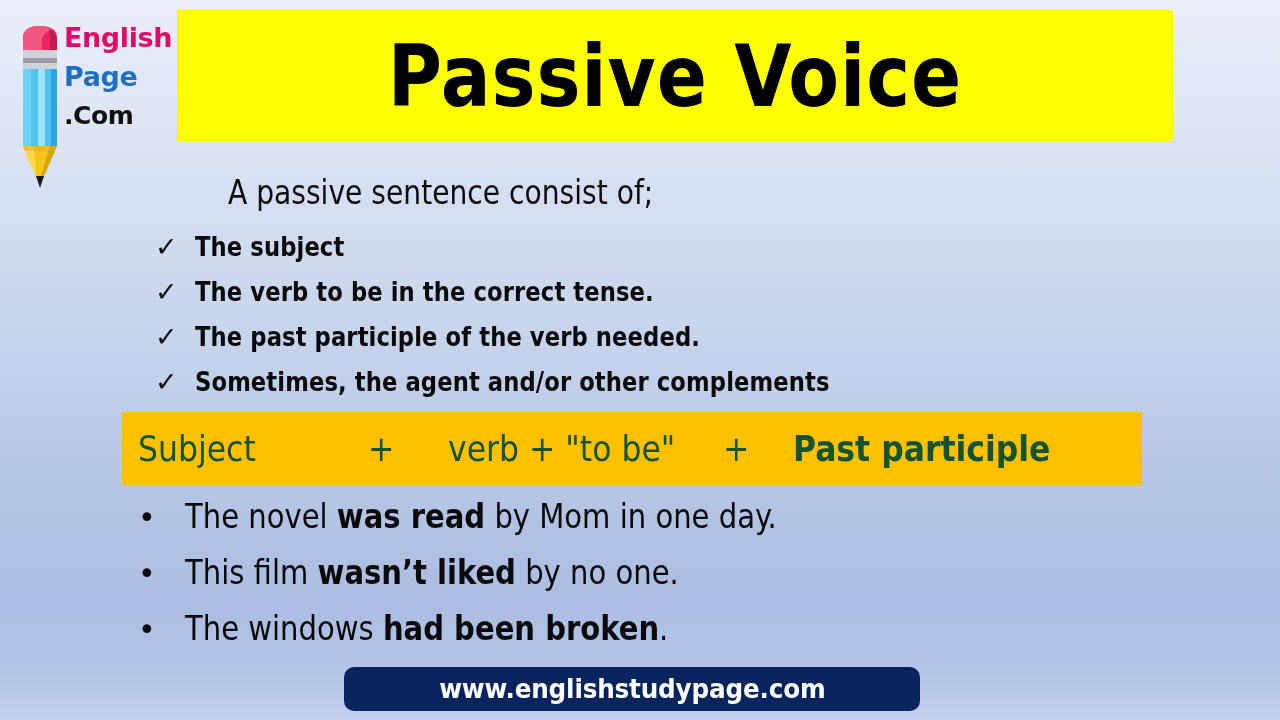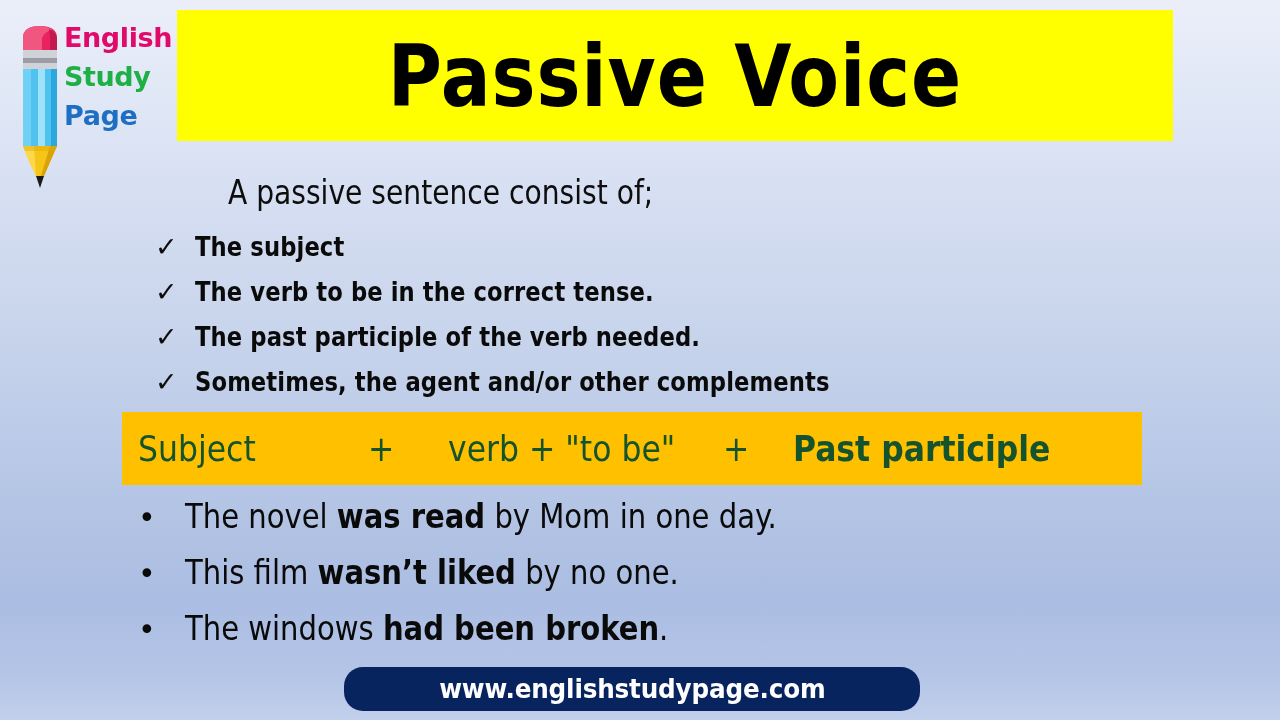--- a/index.html
+++ b/index.html
@@ -201,21 +201,21 @@
   }
 
   
   #footer-bar {
     position: absolute;
     left: 344px;
     top: 667px;
     width: 576px;
     height: 44px;
     background: #07245f;
-    border-radius: 19px;
+    border-radius: 10px;
     display: flex;
     align-items: center;
     justify-content: center;
   }
   #footer-text {
     font-family: "DejaVu Sans", sans-serif;
     font-weight: bold;
     font-size: 26px;
     line-height: 30px;
     color: #ffffff;
@@ -249,22 +249,22 @@
       <path d="M9 122 L43 122 L30 152 L22 152 Z" fill="#f5c518"></path>
       <path d="M9 122 L20 122 L22 152 L22 152 L15 138 Z" fill="#fcd94b"></path>
       <path d="M36 122 L43 122 L30 152 L27 152 Z" fill="#d9a206"></path>
       <path d="M9 122 L43 122 L41 127 L11 127 Z" fill="#e0ae0c" opacity="0.5"></path>
 
       <path d="M22 152 L30 152 L26 164 Z" fill="#1b1b1b"></path>
     </svg>
 
     <div id="logo-words">
       <span class="logo-word lw-english">English</span>
-      <span class="logo-word lw-study">Study</span>
       <span class="logo-word lw-page">Page</span>
+      <span class="logo-word lw-com">.Com</span>
     </div>
   </div>
 
   <div id="title-banner">
     <span id="title-text">Passive Voice</span>
   </div>
 
   <div id="subtitle">A passive sentence consist of;</div>
 
   <div id="checklist">

